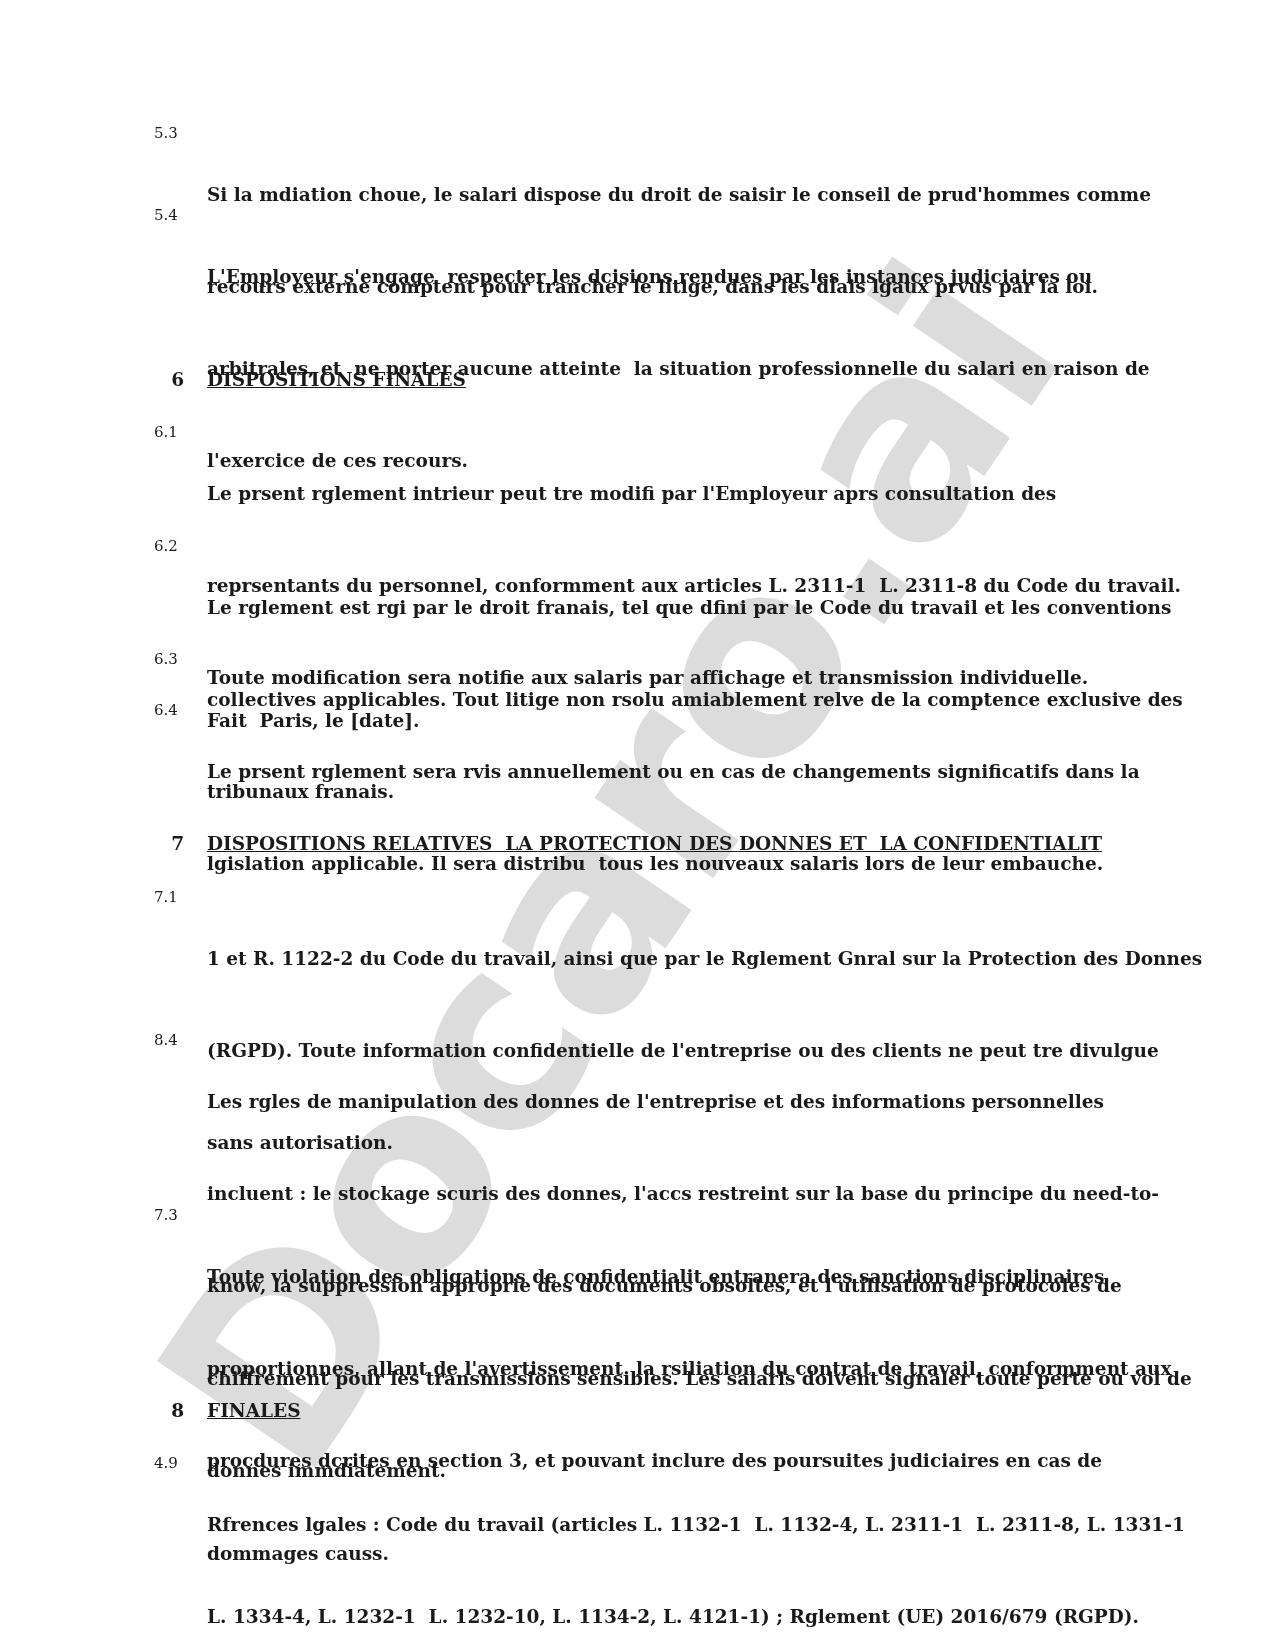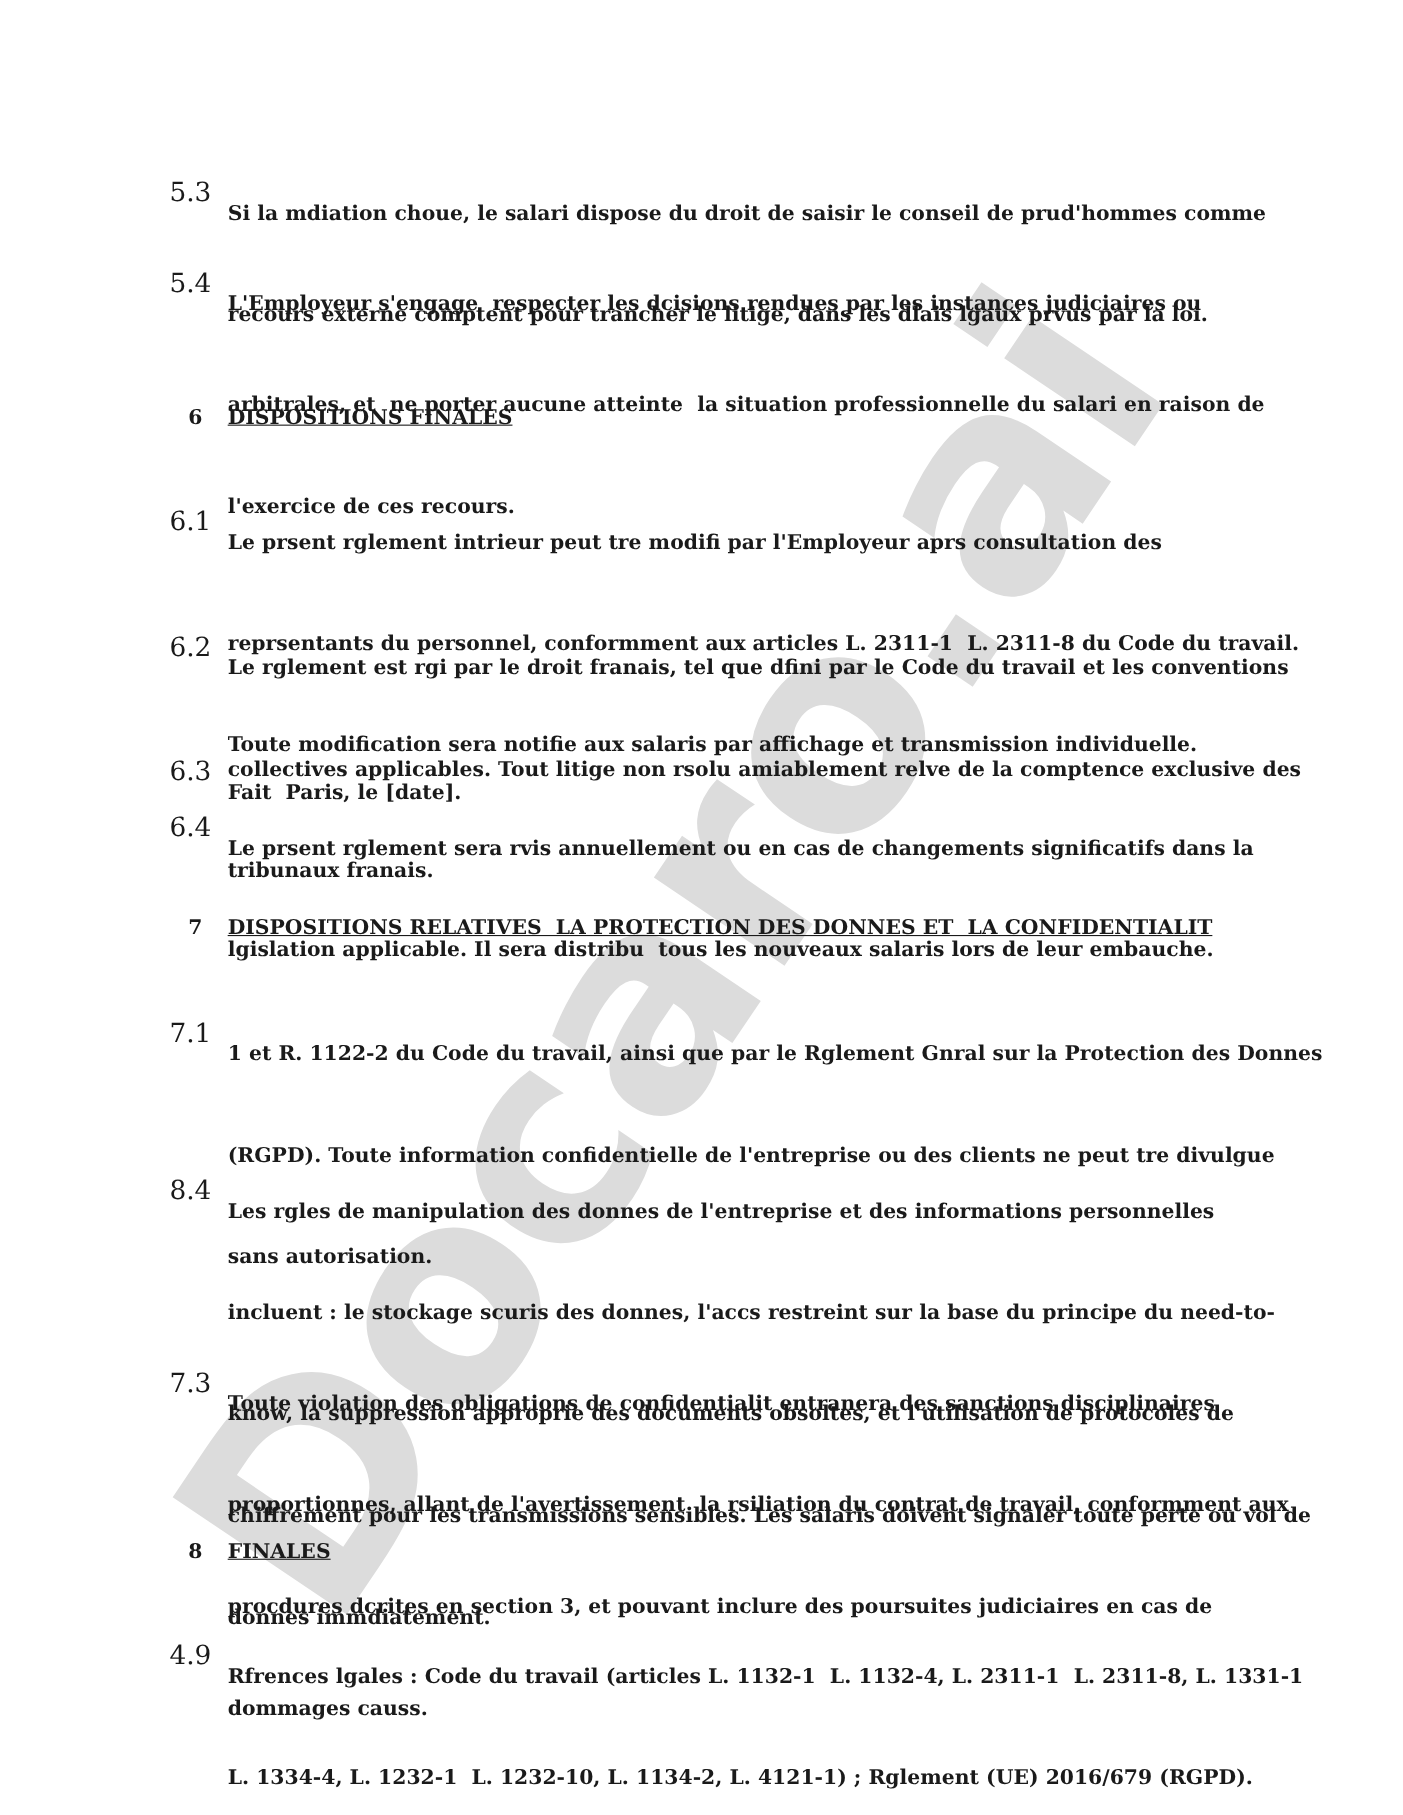--- a/index.html
+++ b/index.html
@@ -4,21 +4,21 @@
 <style>
   html, body { margin:0; padding:0; background:#ffffff; }
   body { width:1275px; height:1650px; position:relative; overflow:hidden;
          font-family:"DejaVu Serif", "Liberation Serif", serif; color:#1a1a1a; }
   .page { position:absolute; left:0; top:0; width:1275px; height:1650px; background:#fff; }
   .watermark { position:absolute; left:610px; top:870px; width:0; height:0; z-index:0; }
   .watermark span { position:absolute; left:0; top:0; transform:translate(-50%,-50%) rotate(-56deg);
          font-family:"DejaVu Sans", "Liberation Sans", sans-serif; font-weight:bold;
          font-size:262px; letter-spacing:-4px; color:#dcdcdc; white-space:nowrap; line-height:1; }
   .block { position:absolute; left:0; width:1275px; z-index:1; }
-  .num { position:absolute; left:154px; width:45px; font-size:24px; line-height:30.8px;margin-top:42px; }
+  .num { position:absolute; left:154px; width:45px; font-size:15px; line-height:30.8px; }
   .txt { position:absolute; left:207px; width:940px; font-size:18.5px; line-height:30.8px; white-space:pre;font-weight:bold; }
   .txt .ln { display:block; }
   .hnum { position:absolute; left:154px; width:30px; text-align:right; font-weight:bold; font-size:18.5px; line-height:30.8px; }
   .htxt { position:absolute; left:207px; font-weight:bold; font-size:18.5px; line-height:30.8px; white-space:pre;text-decoration:underline; }
 </style>
 </head>
 <body>
 
 <div class="page">
   <div class="watermark">

